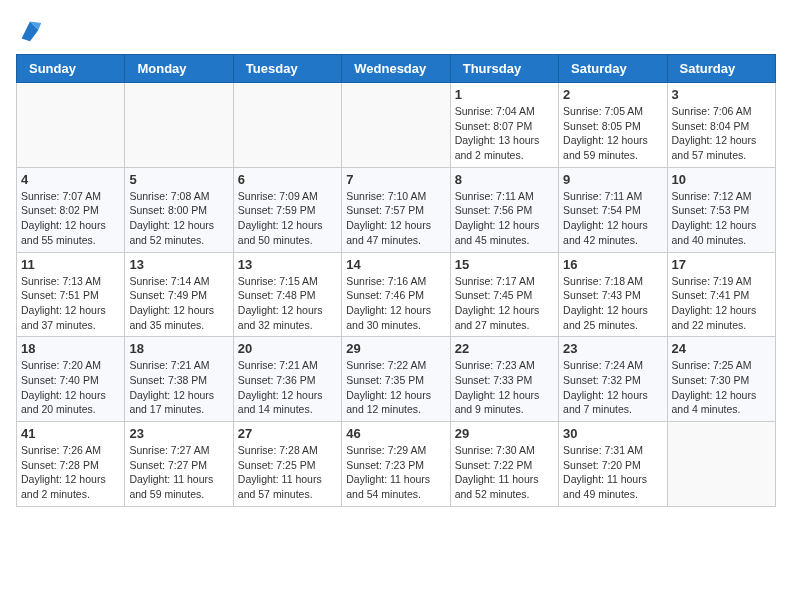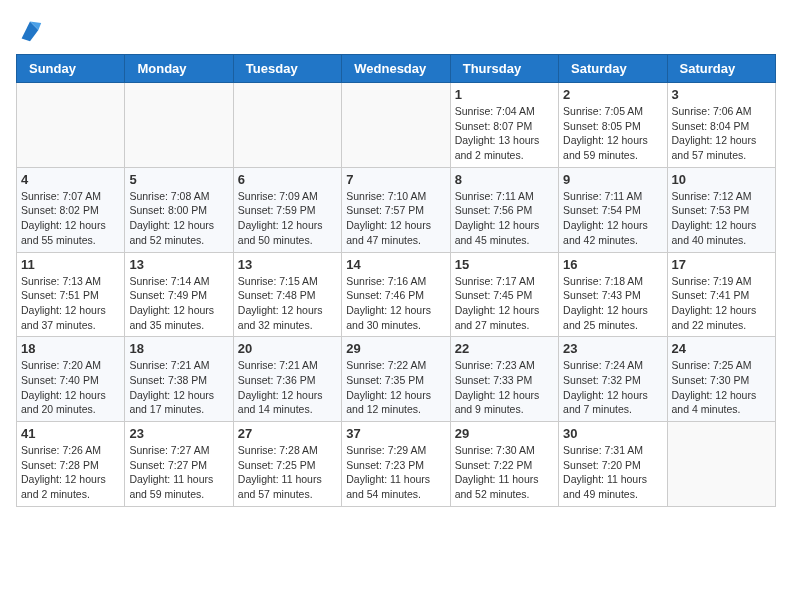--- a/index.html
+++ b/index.html
@@ -232,21 +232,21 @@
         </td>
         <td>
           <span class="day-num">23</span>
           <div class="day-info">Sunrise: 7:27 AM<br>Sunset: 7:27 PM<br>Daylight: 11 hours and 59 minutes.</div>
         </td>
         <td>
           <span class="day-num">27</span>
           <div class="day-info">Sunrise: 7:28 AM<br>Sunset: 7:25 PM<br>Daylight: 11 hours and 57 minutes.</div>
         </td>
         <td>
-          <span class="day-num">37</span>
+          <span class="day-num">46</span>
           <div class="day-info">Sunrise: 7:29 AM<br>Sunset: 7:23 PM<br>Daylight: 11 hours and 54 minutes.</div>
         </td>
         <td>
           <span class="day-num">29</span>
           <div class="day-info">Sunrise: 7:30 AM<br>Sunset: 7:22 PM<br>Daylight: 11 hours and 52 minutes.</div>
         </td>
         <td>
           <span class="day-num">30</span>
           <div class="day-info">Sunrise: 7:31 AM<br>Sunset: 7:20 PM<br>Daylight: 11 hours and 49 minutes.</div>
         </td>

